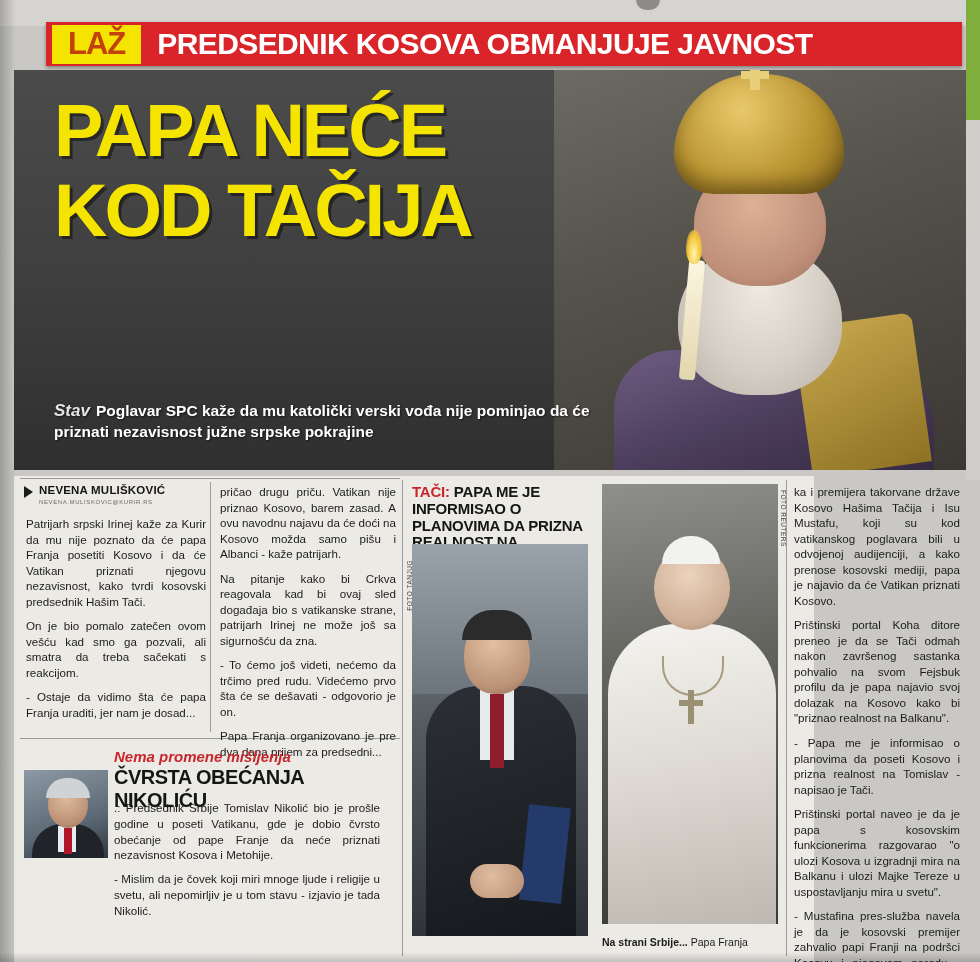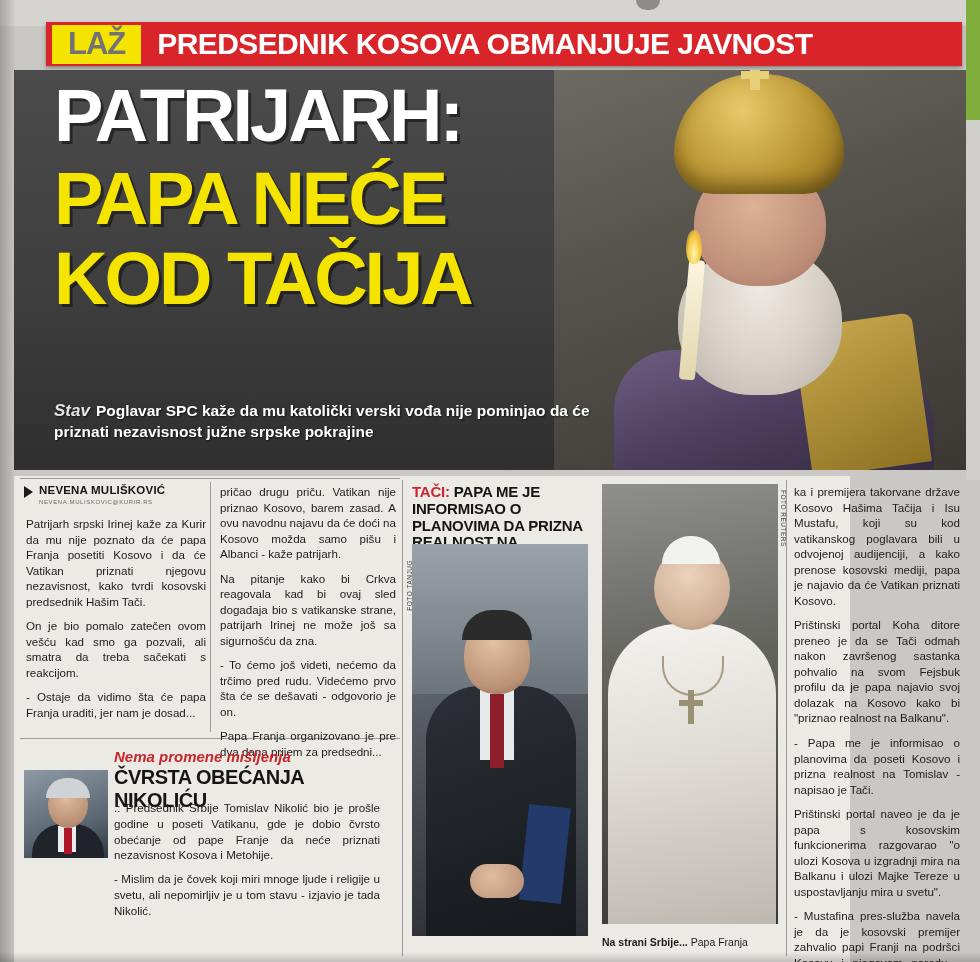--- a/index.html
+++ b/index.html
@@ -50,21 +50,21 @@
     position: absolute;
     left: 46px; top: 22px;
     width: 916px; height: 44px;
     background: #d9242a;
     display: flex;
     align-items: center;
     box-shadow: 0 2px 4px rgba(0,0,0,.35);
   }
   .banner .kicker {
     background: #f5e400;
-    color: #737373;
+    color: #c2410c;
     font-weight: bold;
     font-size: 31px;
     letter-spacing: -1px;
     padding: 3px 16px 5px 16px;
     margin-left: 6px;
     line-height: 1;
   }
   .banner .banner-text {
     color: #ffffff;
     font-weight: bold;
@@ -210,21 +210,20 @@
     background: radial-gradient(ellipse at 50% 70%, #fff6b0 0%, #f5c53a 55%, rgba(245,160,30,0) 100%);
     border-radius: 50% 50% 45% 45%;
   }
 
   
   .body-area {
     position: absolute;
     left: 14px; top: 476px;
     width: 800px; height: 486px;
     background: #eceae5;
-    padding-left: 36px;
   }
   .rule-h {
     position: absolute;
     background: #9b9b97;
     height: 1px;
   }
   .rule-v {
     position: absolute;
     background: #9b9b97;
     width: 1px;
@@ -521,21 +520,20 @@
       <div class="p-stole"></div>
       <div class="p-beard"></div>
       <div class="p-face"></div>
       <div class="p-mitre"></div>
       <div class="p-cross"></div>
       <div class="p-candle"></div>
       <div class="p-flame"></div>
     </div>
 
     <div class="headline">
-      <div class="hl-1">PATRIJARH:</div>
       <div class="hl-2">PAPA NEĆE</div>
       <div class="hl-3">KOD TAČIJA</div>
     </div>
 
     <div class="standfirst">
       <span class="stav">Stav</span><span>Poglavar SPC kaže da mu katolički verski vođa nije pominjao da će priznati nezavisnost južne srpske pokrajine</span>
     </div>
   </div>
 
   <div class="body-area">

